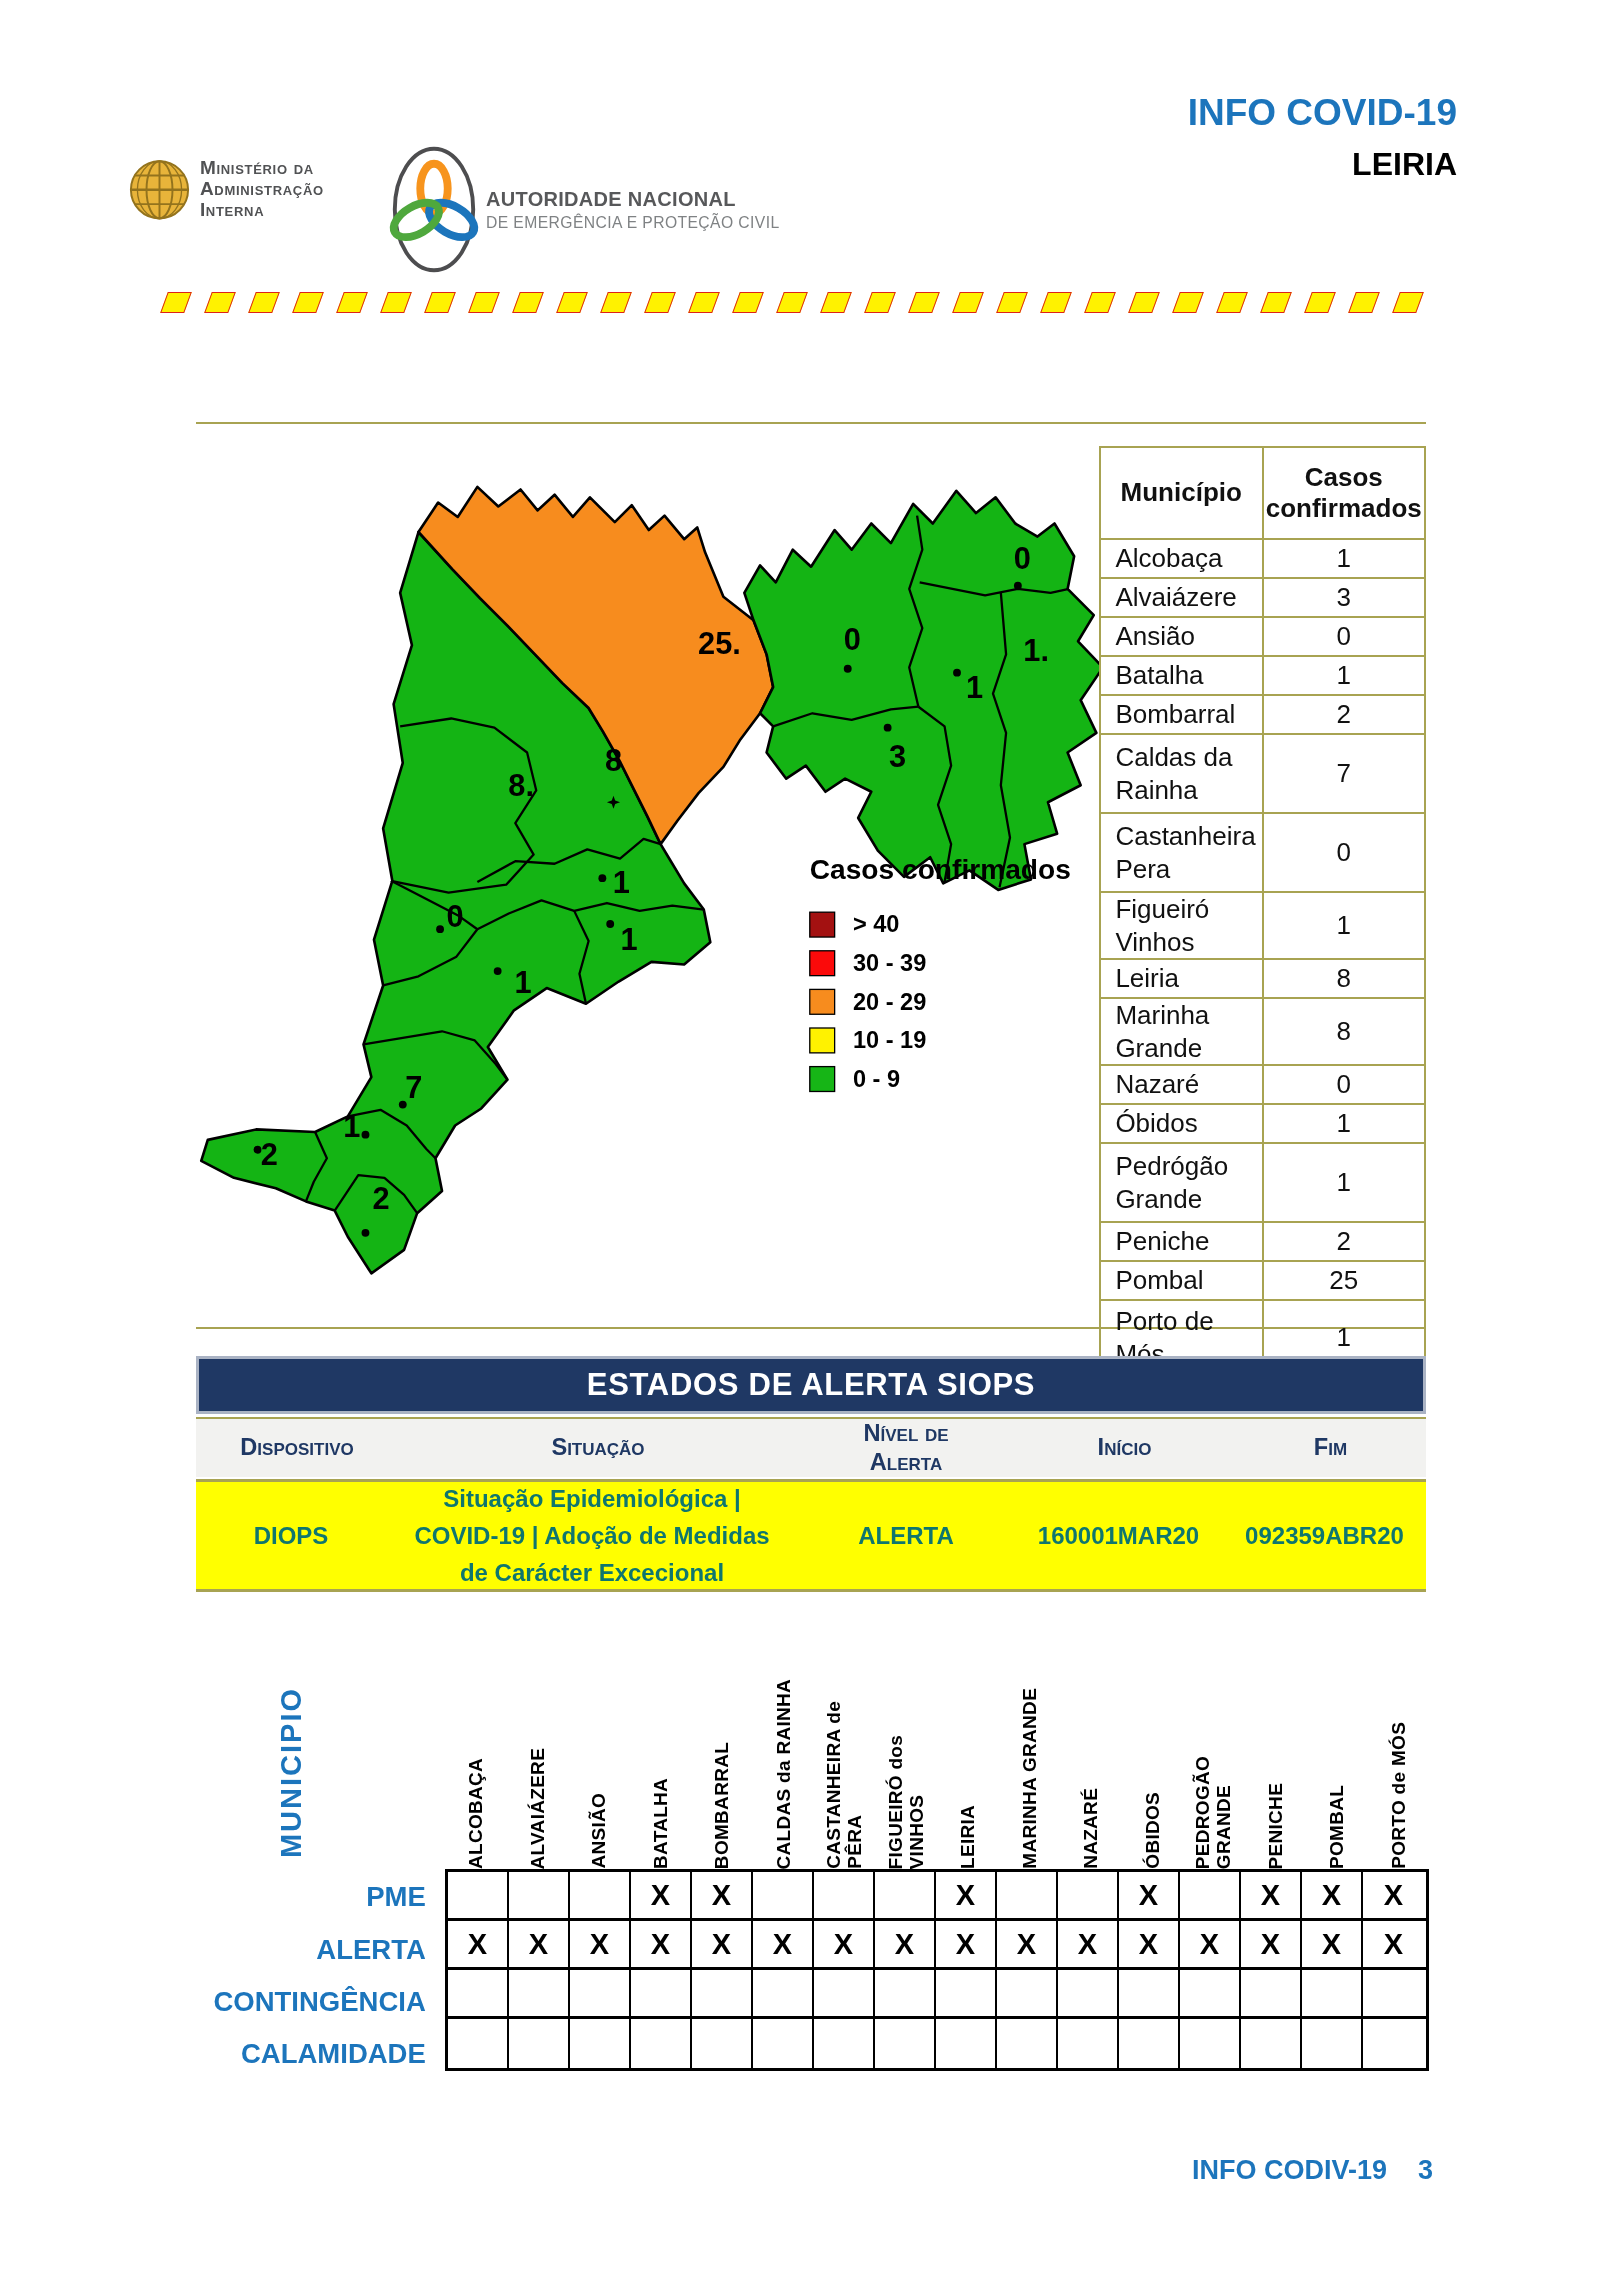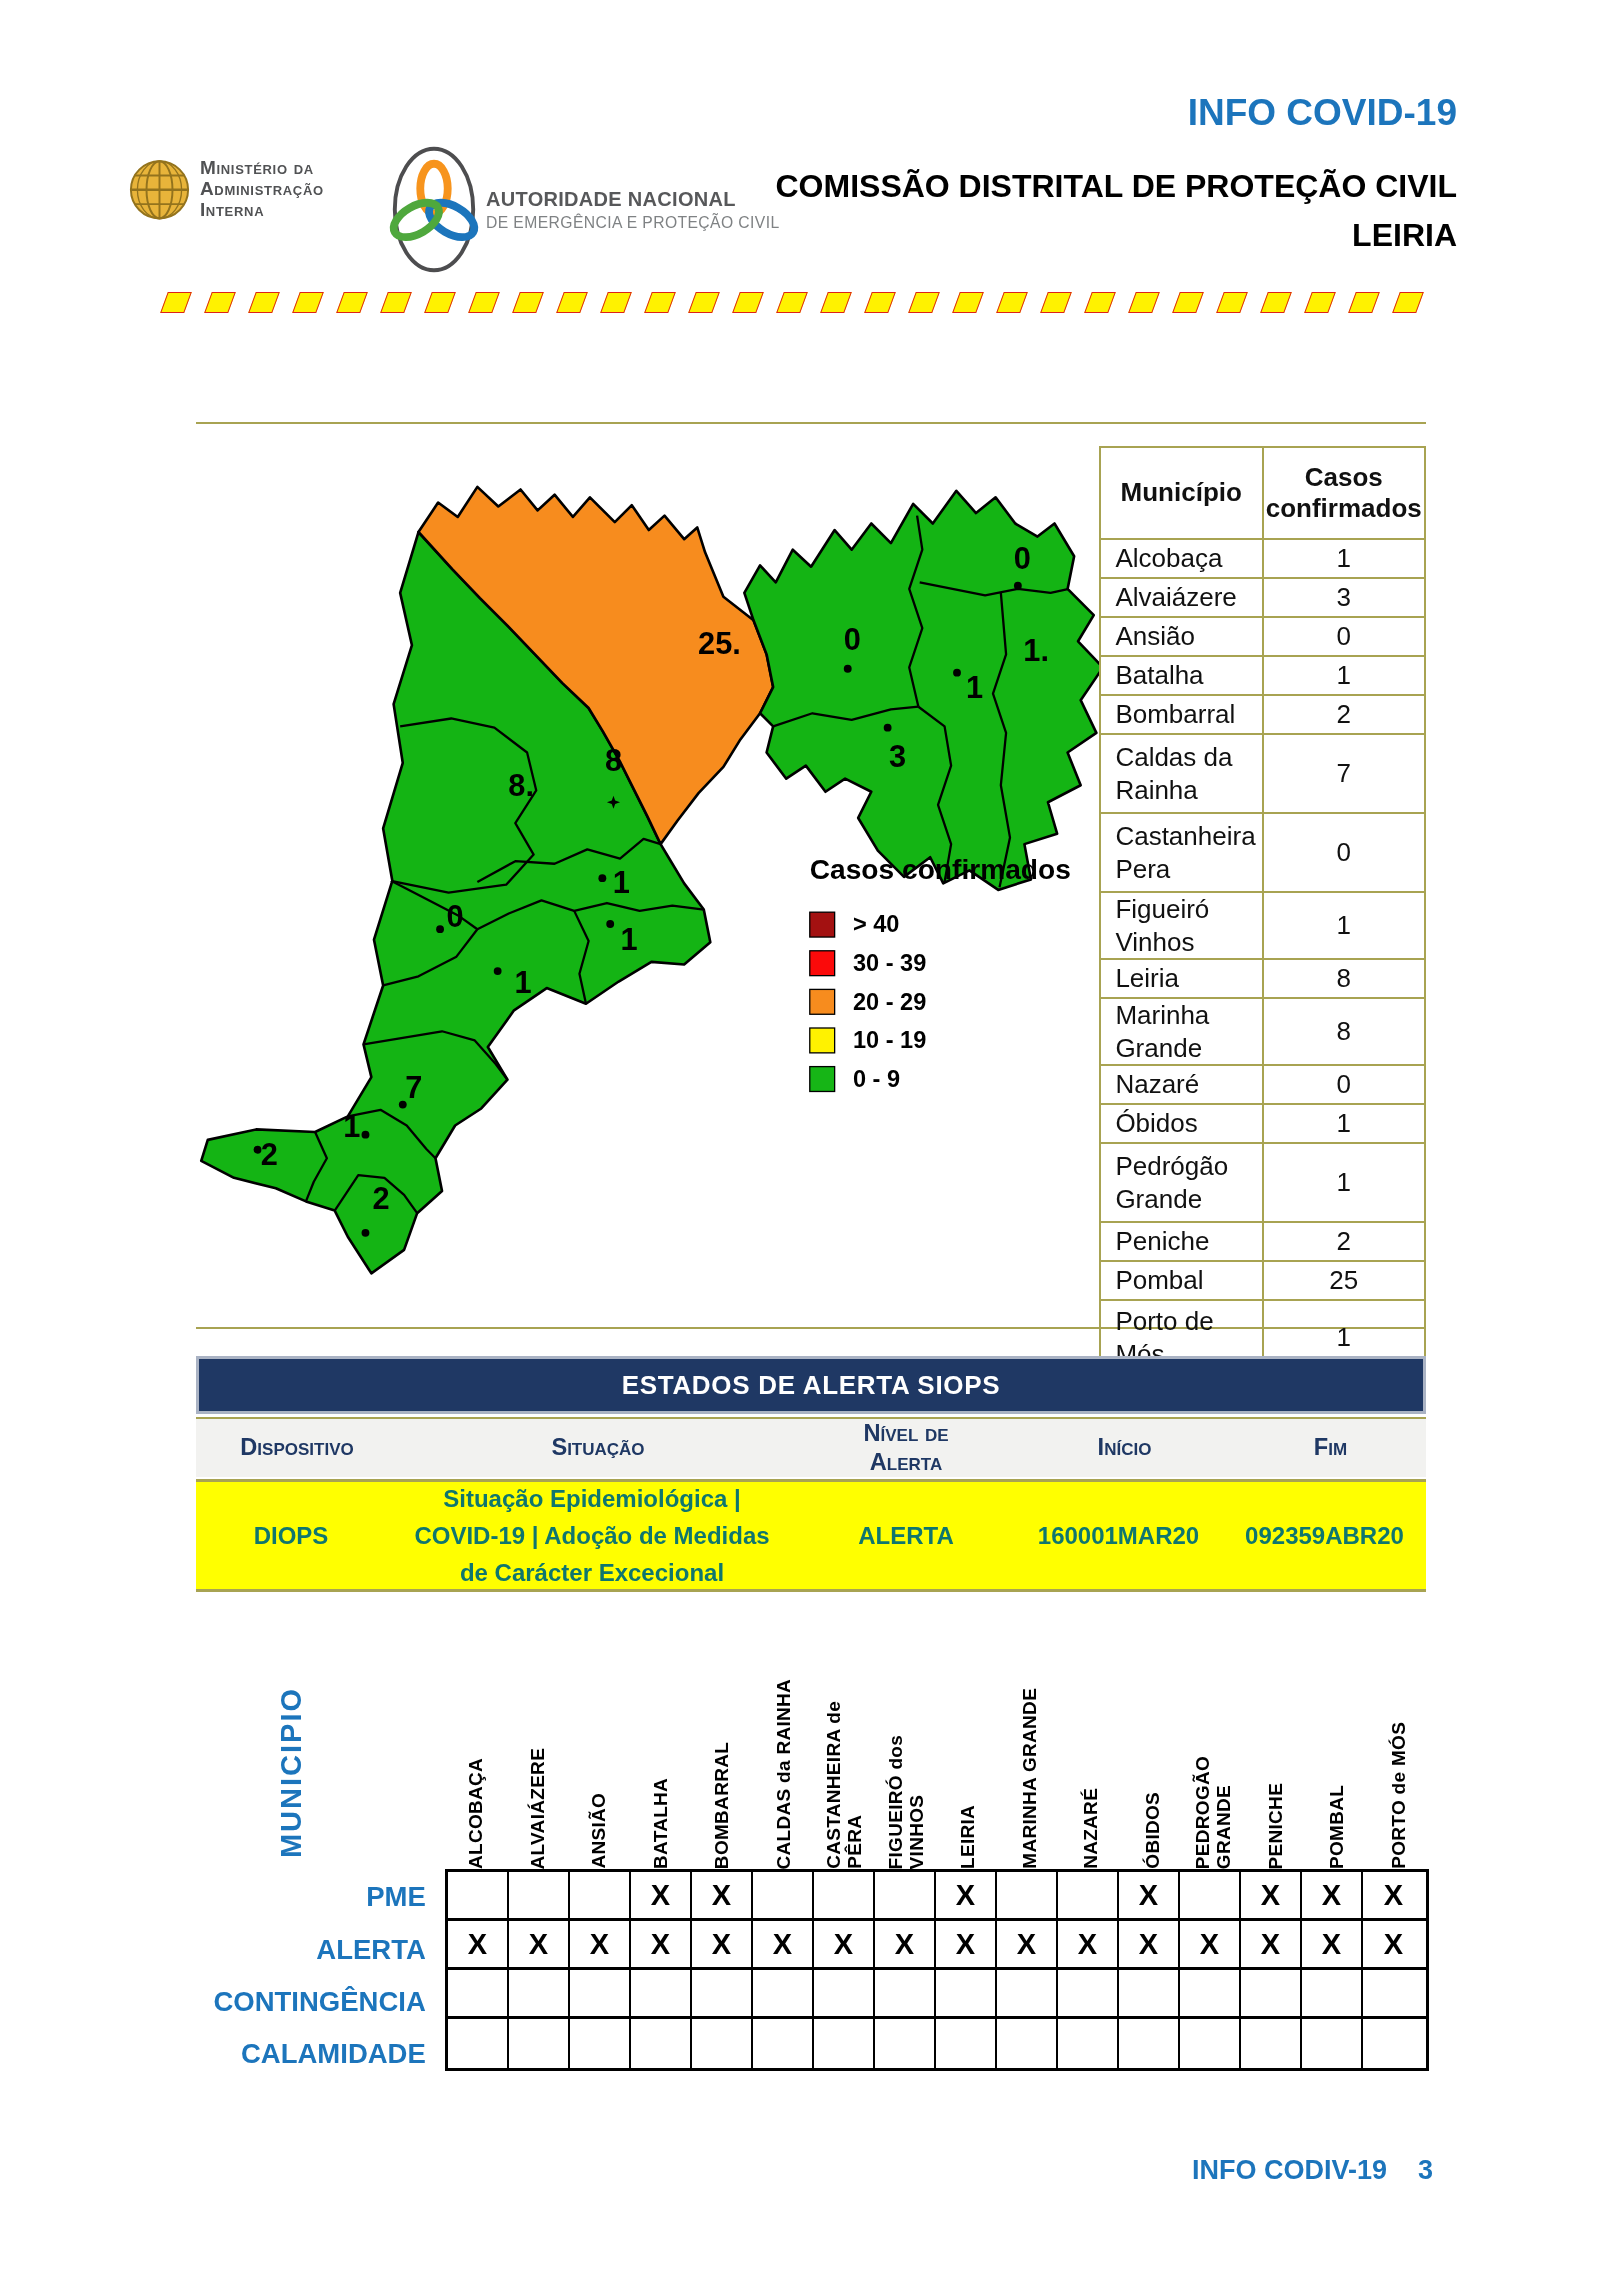--- a/index.html
+++ b/index.html
@@ -31,21 +31,21 @@
   #cases-table th, #cases-table td { border:2px solid #a8a352; font-size:26px; color:#111; }
   #cases-table th { font-weight:bold; height:92px; text-align:center; line-height:1.2; }
   #cases-table td.mname { width:173px; text-align:left; padding-left:14.4px; font-weight:normal; line-height:1.25; }
   #cases-table td.mnum { width:154px; text-align:center; }
   #cases-table tr.r-norm td { height:39px; }
   #cases-table tr.r-tall td { height:79px; }
   #cases-table tr.r-last td { height:75px; }
 
   
   #siops-banner { position:absolute; left:196px; top:1356px; width:1230px; height:58px; background:#1f3864; border:3.3px solid #aab3c4; display:flex; align-items:center; justify-content:center; }
-  #siops-banner span { color:#fff; font-weight:bold; font-size:26px; letter-spacing:0.7px;text-align:center; }
+  #siops-banner span { color:#fff; font-weight:bold; font-size:31px; letter-spacing:0.7px;text-align:center; }
   #siops-headrow { position:absolute; left:196px; top:1417px; width:1230px; height:60px; background:#f2f2f0; border-top:2.6px solid #a8a352; display:flex; }
   .shead { display:flex; align-items:center; justify-content:center; text-align:center; font-variant:small-caps; font-weight:bold; font-size:23.6px; color:#1f3864; line-height:1.25;padding-left:12px; }
   .scol-1 { width:190px; } .scol-2 { width:412px; } .scol-3 { width:216px; } .scol-4 { width:209px; } .scol-5 { width:203px; }
   #siops-yellowrow { position:absolute; left:196px; top:1479px; width:1230px; height:113px; background:#ffff00; border-top:3.3px solid #a8a352; border-bottom:3.3px solid #a8a352; display:flex; }
   .ycell { display:flex; align-items:center; justify-content:center; text-align:center; font-weight:bold; font-size:24px; color:#0f766e; line-height:1.55; }
   .ycell.situ { padding:0 18.3px; }
 
   
   #matrix-axis { position:absolute; left:275px; top:1675px; height:196px; display:flex; align-items:center; }
   #matrix-axis span { writing-mode:vertical-rl; transform:rotate(180deg); font-weight:bold; font-size:29px; color:#1c75bc; letter-spacing:2px; }
@@ -95,21 +95,20 @@
       <ellipse cx="48" cy="116" rx="21" ry="38" fill="none" stroke="#4fa83d" stroke-width="12" transform="rotate(240 48 116)"></ellipse>
     </svg>
   </div>
   <div id="anepc-text">
     <div id="anepc-line1">AUTORIDADE NACIONAL</div>
     <div id="anepc-line2">DE EMERGÊNCIA E PROTEÇÃO CIVIL</div>
   </div>
 
   <div id="title-block">
     <div id="info-title">INFO COVID-19</div>
-    <div id="commission-1">COMISSÃO DISTRITAL DE PROTEÇÃO CIVIL</div>
     <div id="commission-2">LEIRIA</div>
   </div>
 
   <div id="deco-strip">
       <div class="deco"></div>
       <div class="deco"></div>
       <div class="deco"></div>
       <div class="deco"></div>
       <div class="deco"></div>
       <div class="deco"></div>

